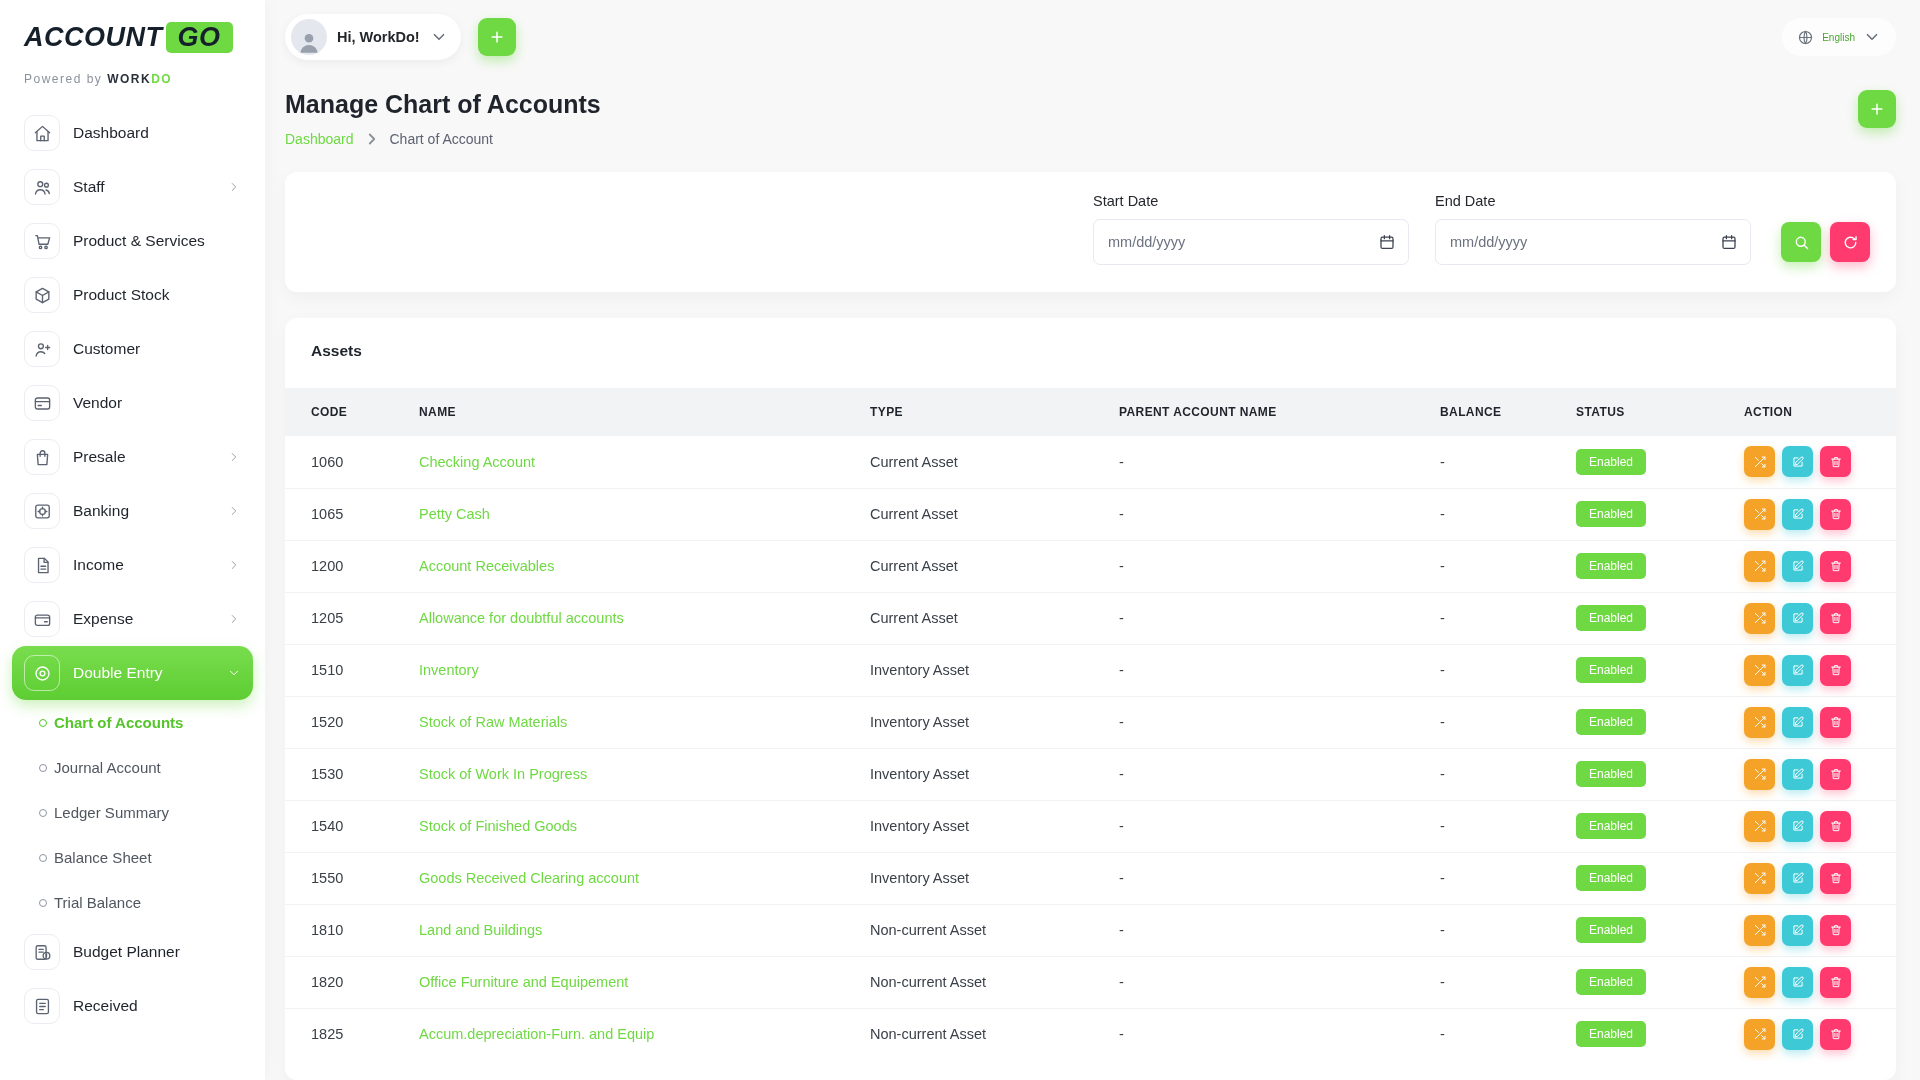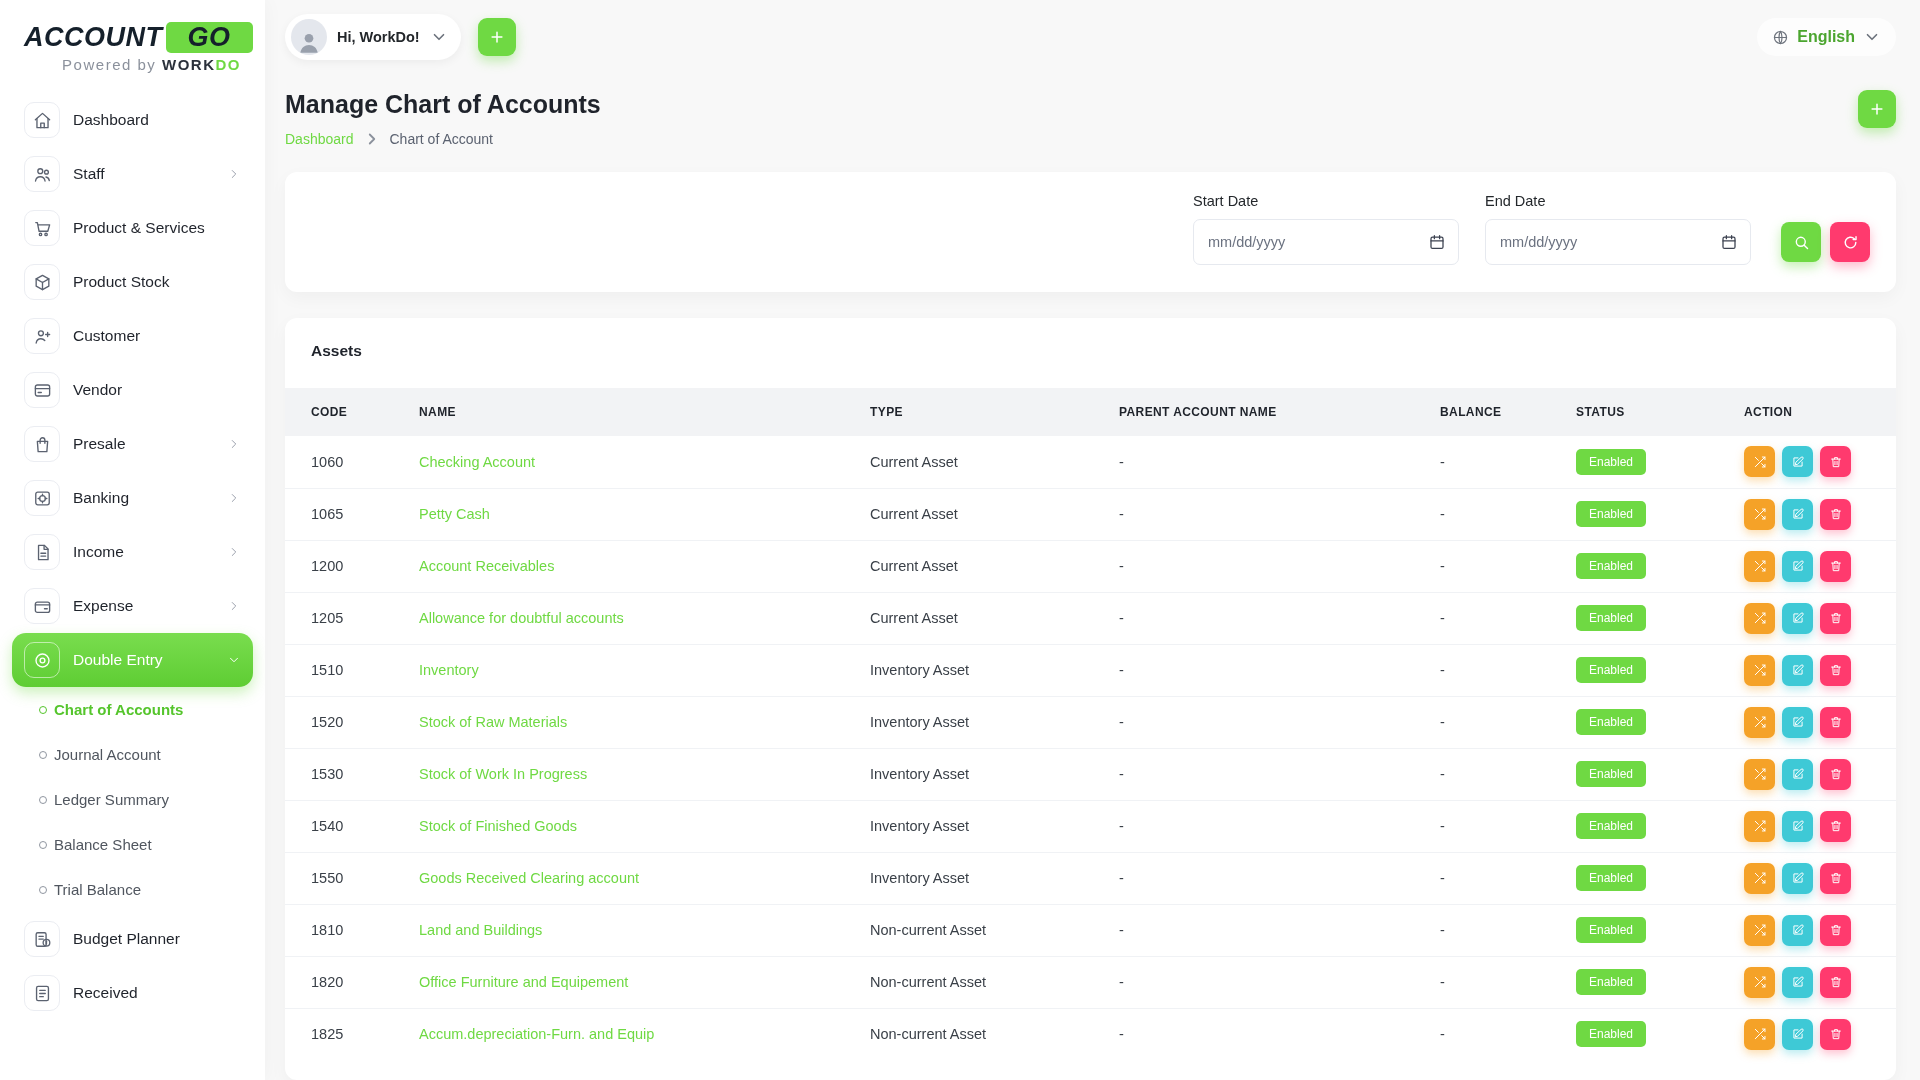--- a/index.html
+++ b/index.html
@@ -3,22 +3,22 @@
 <meta charset="utf-8">
 <style>
   *{box-sizing:border-box;margin:0;padding:0}
   html,body{width:1920px;height:1080px;overflow:hidden}
   body{font-family:"Liberation Sans",sans-serif;background:#f8f8f8;color:#23272b;display:flex}
 
   
   .sidebar{width:265px;min-width:265px;height:100%;background:#fff;box-shadow:0 0 20px rgba(0,0,0,.04);padding:16px 12px;overflow:hidden}
   .logo{padding:6px 12px 20px}
   .logo-main{font-size:27px;font-weight:800;letter-spacing:.5px;color:#15202b;display:flex;align-items:center;font-style:italic}
-  .logo-go{background:#6fd943;color:#15202b;border-radius:5px;padding:0 22px;margin-left:3px}
-  .logo-tag{font-size:15px;letter-spacing:1.5px;color:#8b919c;margin-top:3px;text-align:right;font-style:normal}
+  .logo-go{background:#6fd943;color:#15202b;border-radius:5px;padding:0 12px;margin-left:3px}
+  .logo-tag{font-size:12px;letter-spacing:1.5px;color:#8b919c;margin-top:19px;font-style:normal}
   .logo-tag .wd1{color:#2b313b;font-weight:700}
   .logo-tag .wd2{color:#6fd943;font-weight:700}
   .nav-item{display:flex;align-items:center;gap:13px;height:54px;padding:0 12px;border-radius:14px;cursor:pointer;color:#1f232b;font-size:15.5px;font-weight:500}
   .icon-box{width:36px;height:36px;min-width:36px;border:1px solid #ebedf2;border-radius:10px;display:flex;align-items:center;justify-content:center;color:#5b6270}
   .icon-box .icn{width:19px;height:19px}
   .nav-item .chev{margin-left:auto;color:#9aa0ab;width:14px;height:14px}
   .nav-item.active{background:linear-gradient(180deg,#79dd4e,#5ecd33);color:#fff;box-shadow:0 6px 14px rgba(111,217,67,.35)}
   .nav-item.active .icon-box{border-color:rgba(255,255,255,.55);color:#fff}
   .nav-item.active .chev{color:#fff}
   .sub-item{display:flex;align-items:center;gap:7px;height:45px;padding:0 12px 0 27px;font-size:15px;color:#50565f;cursor:pointer}
@@ -31,35 +31,35 @@
   .topbar{height:74px;display:flex;align-items:center;gap:17px}
   .user-pill{display:flex;align-items:center;gap:10px;background:#fff;border-radius:40px;padding:5px 13px 5px 6px;box-shadow:0 3px 10px rgba(0,0,0,.05);cursor:pointer}
   .avatar{width:36px;height:36px;min-width:36px;border-radius:50%;background:#e4e7ed;color:#99a0ac;display:flex;align-items:flex-end;justify-content:center;overflow:hidden}
   .avatar svg{width:26px;height:26px}
   .user-pill .uname{font-size:14.5px;font-weight:600;color:#23272b}
   .pill-chev{color:#6c727c;width:13px;height:13px}
   .add-btn{width:38px;height:38px;border:none;border-radius:9px;background:#6fd943;color:#fff;display:flex;align-items:center;justify-content:center;box-shadow:0 5px 12px rgba(111,217,67,.4);cursor:pointer}
   .add-btn .icn{width:18px;height:18px}
   .lang-pill{margin-left:auto;display:flex;align-items:center;gap:8px;background:rgba(255,255,255,.72);border-radius:30px;padding:10px 15px;cursor:pointer}
   .lang-pill .globe{color:#6c727c;width:17px;height:17px}
-  .lang-label{font-size:16px;font-weight:700;color:#4ba52f}
+  .lang-label{font-size:10px;font-weight:400;color:#4ba52f}
   .lang-chev{color:#6c727c;width:12px;height:12px}
 
   .page-head{display:flex;align-items:flex-start;justify-content:space-between;margin-top:16px}
   .page-title{font-size:25px;font-weight:700;color:#1f232b}
   .breadcrumb{margin-top:11px;font-size:14px;display:flex;align-items:center;gap:9px}
   .crumb-link{color:#6fd943;text-decoration:none;cursor:pointer}
   .crumb-sep{color:#8b919c;width:11px;height:11px}
   .crumb-current{color:#5b6270}
 
   .card{background:#fff;border-radius:12px;box-shadow:0 6px 18px rgba(0,0,0,.04)}
   .filter-card{margin-top:24px;padding:21px 26px 27px;display:flex;justify-content:flex-end}
   .filter-fields{display:flex;align-items:flex-end;gap:26px}
   .field label{display:block;font-size:14.5px;margin-bottom:10px;color:#23272b}
-  .date-wrap{position:relative;width:266px}
+  .date-wrap{position:relative;width:316px}
   .date-wrap input{width:100%;height:46px;border:1px solid #e6e9ef;border-radius:7px;padding:0 42px 0 14px;font-size:14.5px;color:#4a5160;font-family:"Liberation Sans",sans-serif;outline:none;background:#fff}
   .date-wrap input::placeholder{color:#6b7280}
   .cal-icon{position:absolute;right:13px;top:50%;transform:translateY(-50%);color:#3c4250;width:17px;height:17px}
   .filter-btns{display:flex;gap:9px;margin-left:4px;padding-bottom:3px}
   .sq-btn{width:40px;height:40px;border:none;border-radius:8px;color:#fff;display:flex;align-items:center;justify-content:center;cursor:pointer}
   .sq-btn .icn{width:17px;height:17px}
   .search-btn{background:#6fd943;box-shadow:0 5px 12px rgba(111,217,67,.4)}
   .reset-btn{background:#ff3a6e;box-shadow:0 5px 12px rgba(255,58,110,.35)}
 
   .table-card{margin-top:26px;flex:1;padding-top:24px;overflow:hidden}

